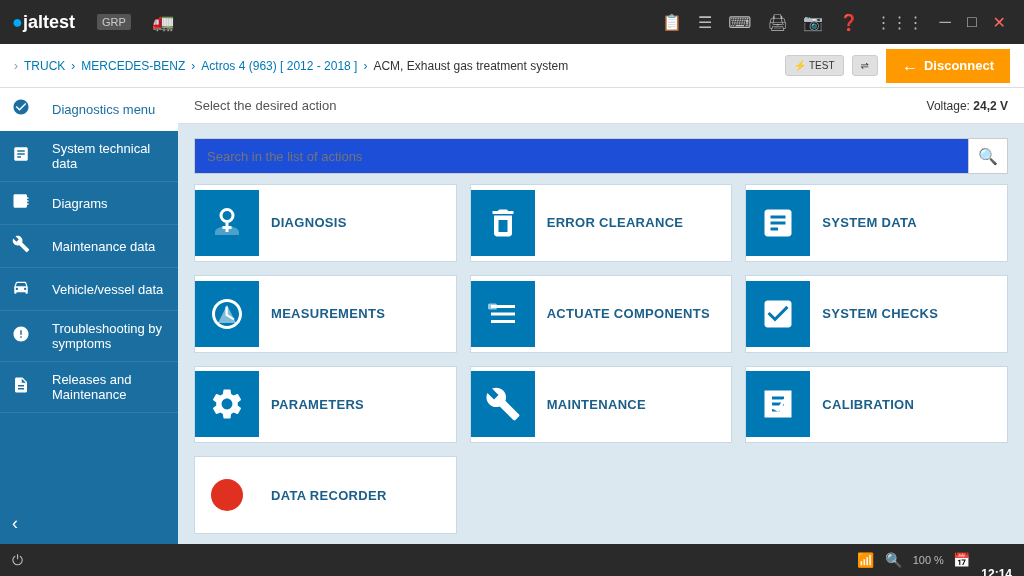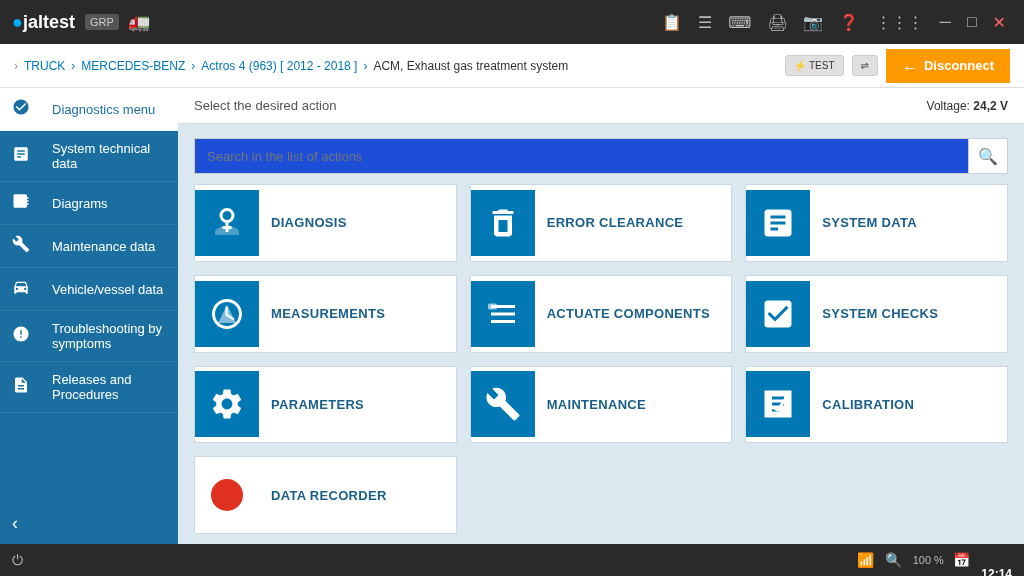--- a/index.html
+++ b/index.html
@@ -7,21 +7,21 @@
 
     
     #topbar {
       height: 44px;
       background: #2a2a2a;
       display: flex;
       align-items: center;
       padding: 0 12px;
       justify-content: space-between;
     }
-    #topbar-left { display: flex; align-items: center; gap: 10px; }
+    #topbar-left { display: flex; align-items: center; gap: 22px; }
     .logo-text { color: #fff; font-size: 18px; font-weight: bold; }
     .grp-badge { background: #555; color: #ccc; font-size: 11px; padding: 2px 5px; border-radius: 2px; }
     .top-icon-btn { color: #bbb; font-size: 16px; cursor: pointer; padding: 4px 6px; }
     #topbar-right { display: flex; align-items: center; gap: 4px; }
 
     
     #breadcrumb-bar {
       height: 44px;
       background: #fff;
       display: flex;
@@ -299,21 +299,21 @@
           </svg>
       </span>
       <span>Troubleshooting by symptoms</span>
     </div>
     <div class="sidebar-item">
       <span class="sidebar-icon">
         <svg width="18" height="18" viewBox="0 0 24 24" fill="currentColor">
             <path d="M14 2H6c-1.1 0-2 .9-2 2v16c0 1.1.89 2 2 2h12c1.1 0 2-.9 2-2V8l-6-6zm2 16H8v-2h8v2zm0-4H8v-2h8v2zm-3-5V3.5L18.5 9H13z"></path>
           </svg>
       </span>
-      <span>Releases and Procedures</span>
+      <span>Releases and Maintenance</span>
     </div>
     <div class="sidebar-collapse">
       <span>‹</span>
     </div>
   </div>
 
   <div id="content">
     <div id="content-header">
       <span class="content-title">Select the desired action</span>
       <span class="voltage-text">

